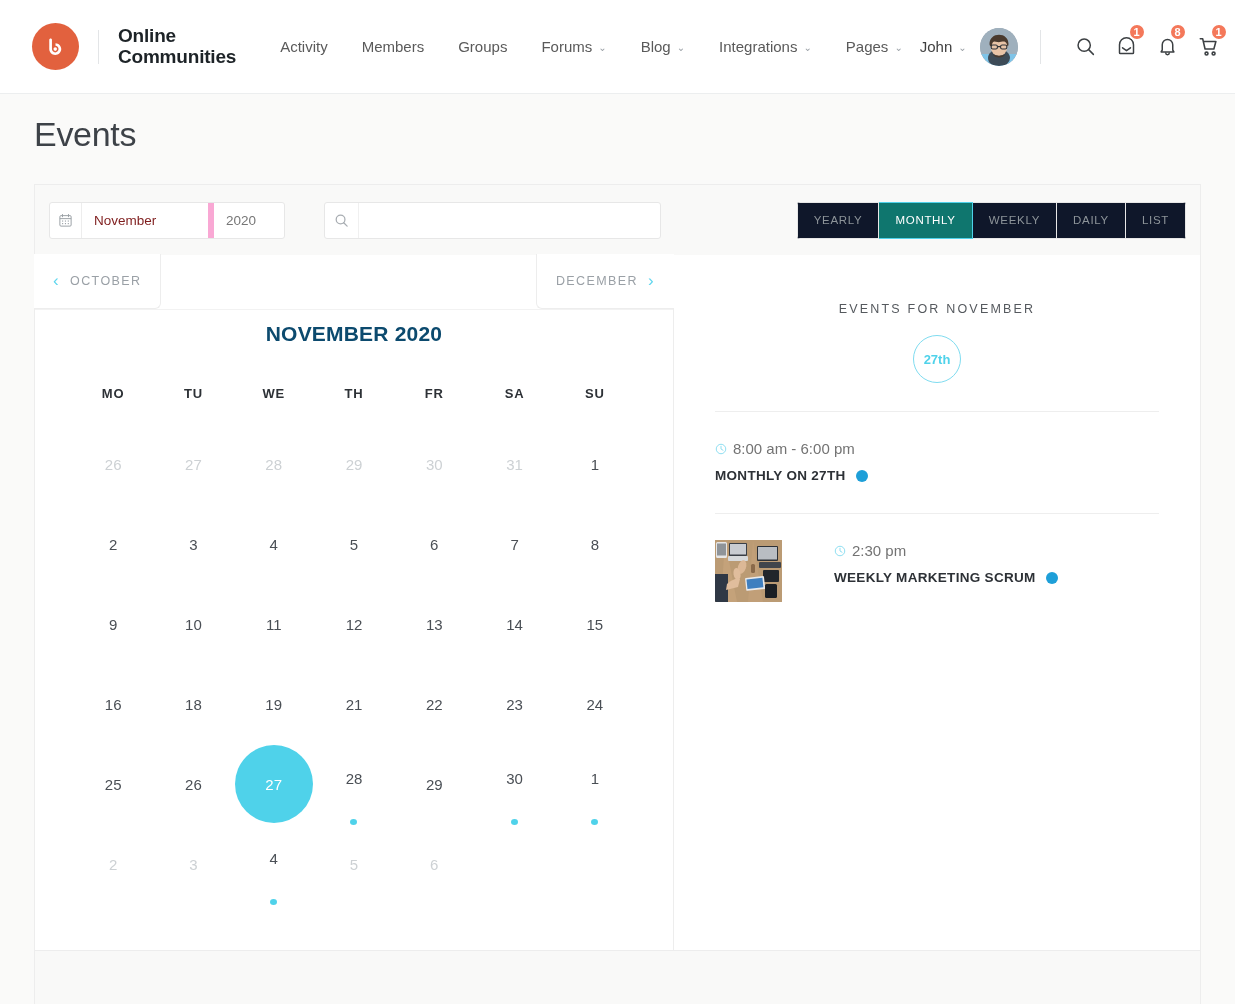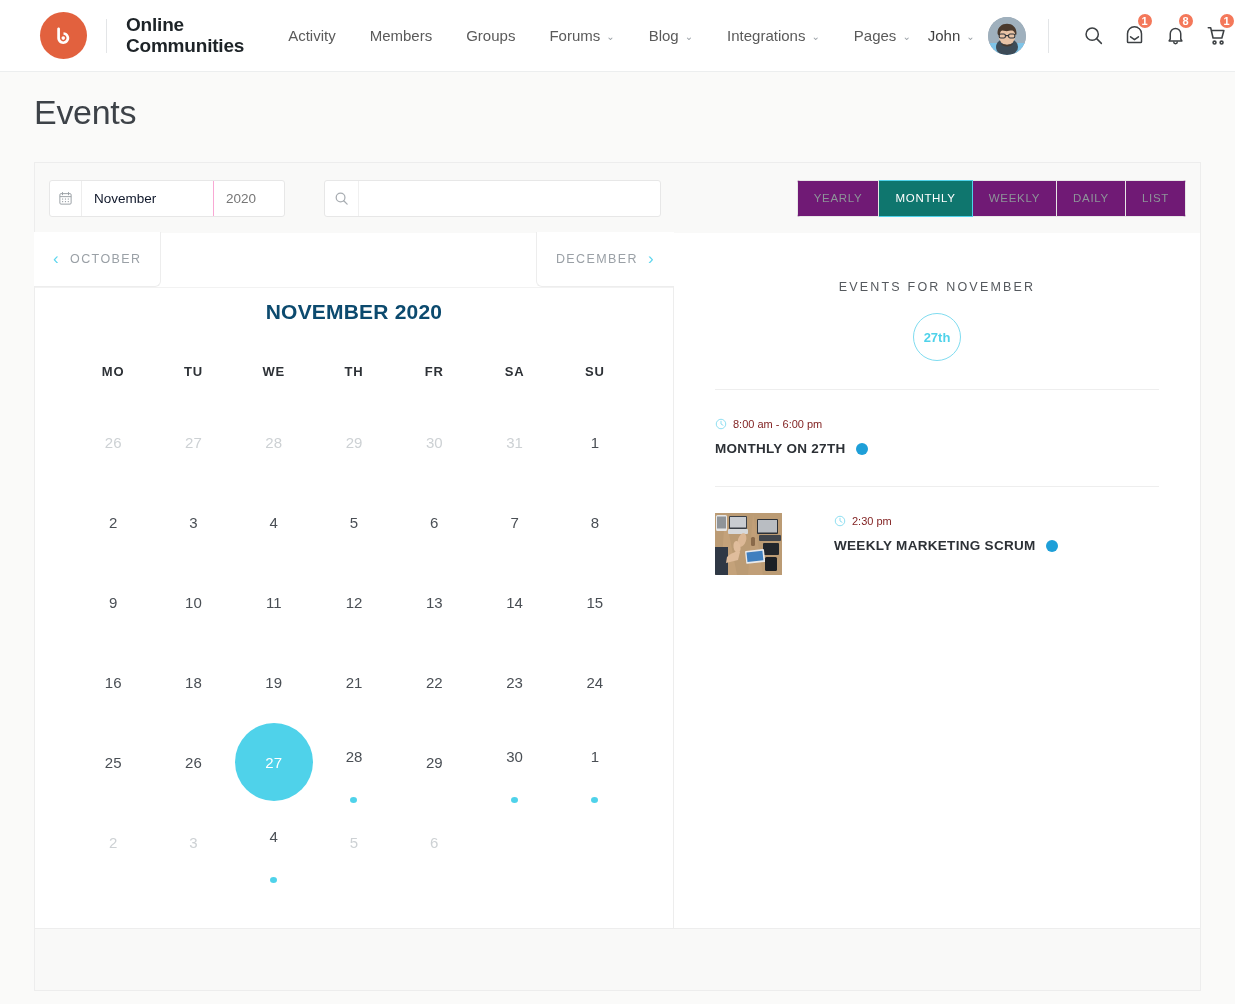--- a/index.html
+++ b/index.html
@@ -6,24 +6,24 @@
   html, body {
     width: 1235px; height: 1004px;
     background: #fafaf9;
     font-family: "Liberation Sans", sans-serif;
     -webkit-font-smoothing: antialiased;
     overflow: hidden;
   }
 
   
   .site-header {
-    height: 72px; background: #ffffff;
+    height: 94px; background: #ffffff;
     border-bottom: 1px solid #eceeef;
     display: flex; align-items: center;
-    padding: 0 34px 0 40px;
+    padding: 0 34px 0 32px;
     position: relative;
   }
   .brand { display: flex; align-items: center; flex-shrink: 0; }
   .brand-logo {
     width: 47px; height: 47px; border-radius: 50%;
     background: #e2613e;
     display: flex; align-items: center; justify-content: center;
     flex-shrink: 0;
   }
   .brand-divider {
@@ -92,22 +92,22 @@
     display: flex; align-items: center; height: 37px;
     background: #fff; border: 1px solid #e7e7e7; border-radius: 3px;
     overflow: hidden;
   }
   .dp-icon {
     width: 32px; height: 100%;
     display: flex; align-items: center; justify-content: center;
     border-right: 1px solid #ededed;
   }
   .dp-month {
-    width: 132px; padding: 0 12px; font-size: 13.5px; color: #0f172a;
-    border-right: 1px solid #f9a8d4; line-height: 35px;
+    width: 132px; padding: 0 12px; font-size: 13.5px; color: #7f1d1d;
+    border-right: 6px solid #f9a8d4; line-height: 35px;
     cursor: pointer;
   }
   .dp-year {
     width: 70px; padding: 0 12px; font-size: 13.5px; color: #767676;
     line-height: 35px; cursor: pointer;
   }
   .search-box {
     display: flex; align-items: center; height: 37px;
     width: 337px; margin-left: 39px;
     background: #fff; border: 1px solid #e7e7e7; border-radius: 3px;
@@ -123,21 +123,21 @@
     font-size: 13.5px; color: #555; padding: 0 10px;
     font-family: "Liberation Sans", sans-serif; background: transparent;
   }
   .view-switch {
     margin-left: auto; display: flex; height: 37px;
     border-radius: 3px; overflow: hidden;
   }
   .view-btn {
     padding: 0 16px; height: 100%; line-height: 35px;
     font-size: 11.5px; letter-spacing: 0.7px; color: #8d9499;
-    background: #701a75; border: 1px solid #e7e7e7;
+    background: #0f172a; border: 1px solid #e7e7e7;
     border-left: none; cursor: pointer; white-space: nowrap;
   }
   .view-btn:first-child { border-left: 1px solid #e7e7e7; }
   .view-btn.active {
     background: #0f766e; color: #fff; border-color: #4fd2ea;
     font-weight: 400;
   }
 
   
   .cal-panel {
@@ -227,21 +227,21 @@
     border-top: 1px solid #eeeeee; padding: 26px 0 30px 0;
   }
   .event-thumb {
     width: 67px; height: 62px; flex-shrink: 0;
     margin-right: 52px; overflow: hidden; border-radius: 1px;
     background: #b59a78;
   }
   .event-body { flex: 1; padding-top: 2px; }
   .event-time {
     display: flex; align-items: center;
-    font-size: 11px; color: #7f1d1d; margin-bottom: 11px;
+    font-size: 15px; color: #737373; margin-bottom: 11px;
   }
   .clock-icon { margin-right: 6px; display: flex; }
   .event-title {
     font-size: 13.5px; font-weight: 700; color: #2d3136;
     letter-spacing: 0.3px; display: flex; align-items: center;
     cursor: pointer;
   }
   .cat-dot {
     width: 12px; height: 12px; border-radius: 50%;
     background: #1e9fd8; margin-left: 10px; flex-shrink: 0;

